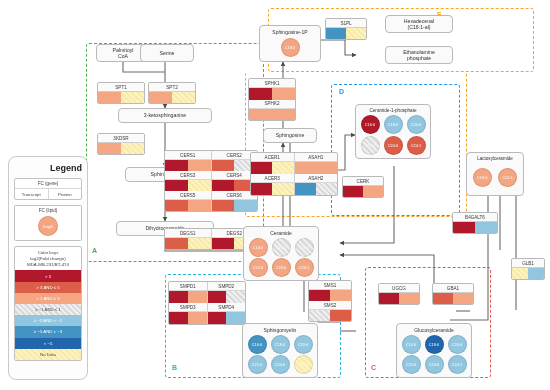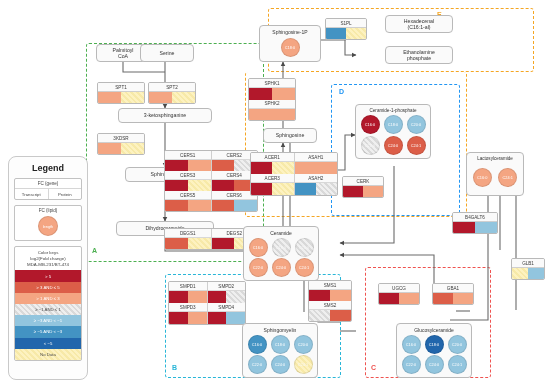--- a/index.html
+++ b/index.html
@@ -146,21 +146,21 @@
       <path d="M500,196 L500,250"></path>
       <path d="M516,310 L516,196"></path>
 
       <path d="M456,311 L470,311"></path>
       <path d="M456,325 L470,325"></path>
 
       <path d="M215,300 L215,318 L240,318"></path>
     </g>
   </svg>
 
-  <div class="abs legend" style="left:8px;top:156px;width:80px;height:224px;">
+  <div class="abs legend" style="left:8px;top:156px;width:80px;height:224px;align-items:flex-end;">
     <h1>Legend</h1>
 
     <div class="lbox">
       <div class="hd">FC (gene)</div>
       <div class="two">
         <div>Transcript</div>
         <div>Protein</div>
       </div>
     </div>
 

